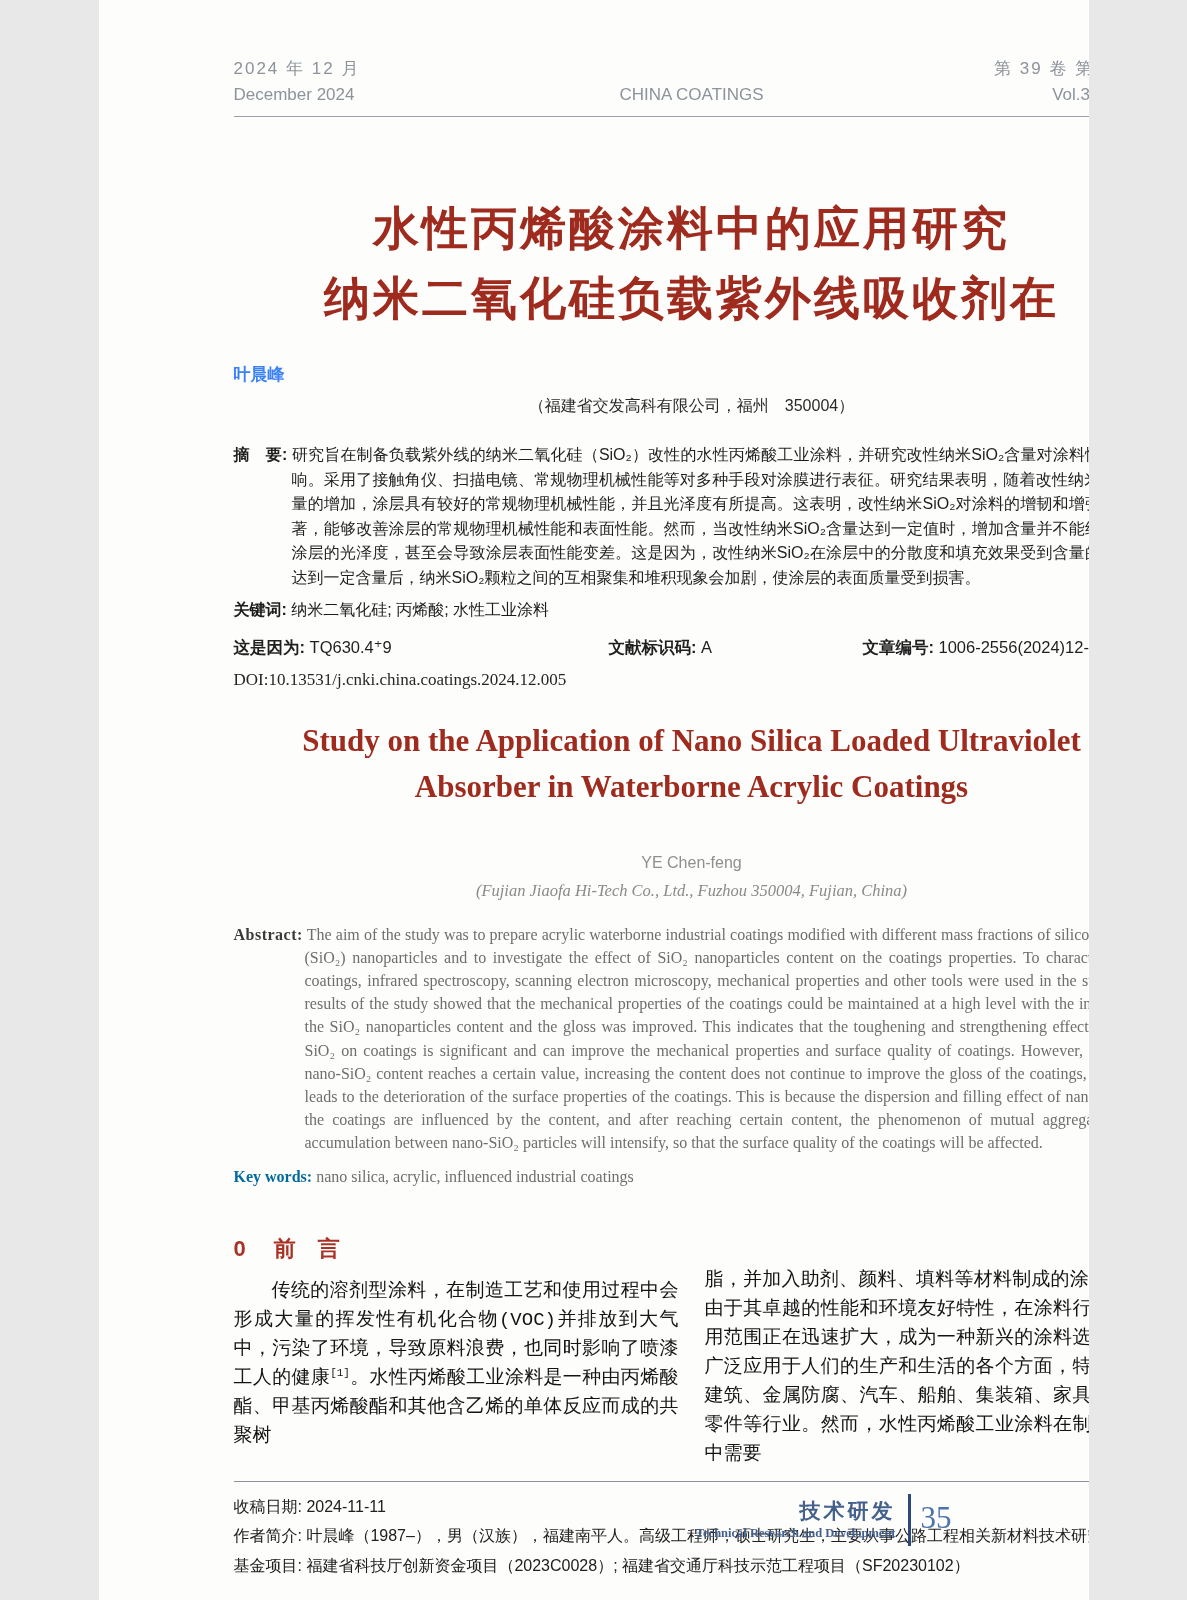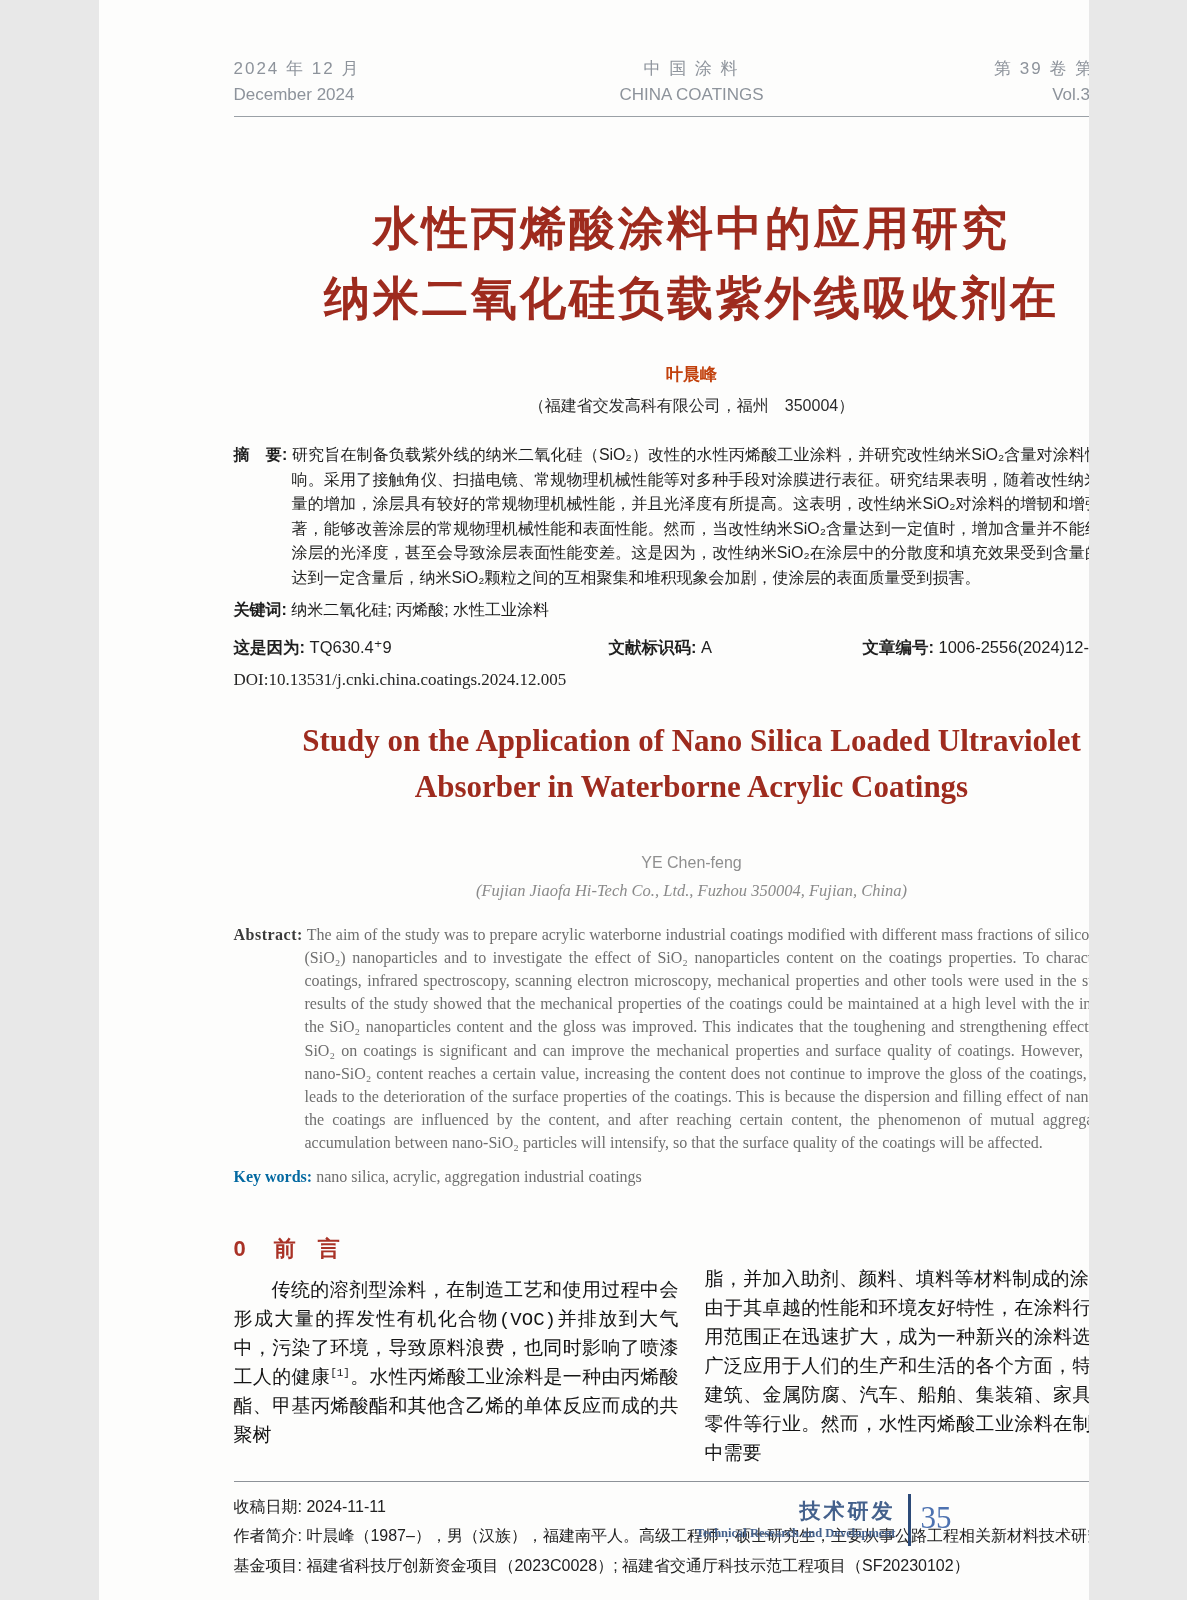--- a/index.html
+++ b/index.html
@@ -26,21 +26,21 @@
   .jheader .c-left{text-align:left;}
   .jheader .c-center{text-align:center;}
   .jheader .c-right{text-align:right;}
   .jheader .cn{letter-spacing:2px;}
 
   
   .title-cn{
     margin-top:76px;text-align:center;
     color:#9e2b1e;font-weight:700;font-size:46px;line-height:70px;letter-spacing:3px;
   }
-  .author-cn{margin-top:30px;text-align:center;font-size:17px;font-weight:700;color:#c2410c;}
+  .author-cn{margin-top:30px;font-size:17px;font-weight:700;color:#3b82f6;}
   .affil-cn{margin-top:10px;text-align:center;font-size:16px;color:#2a2a2a;}
 
   
   .abs-cn{
     margin-top:26px;font-size:16px;line-height:24.6px;color:#1f1f1f;
     text-align:justify;padding-left:58px;text-indent:-58px;
   }
   .abs-cn .lbl{font-weight:700;}
   .kw-cn{margin-top:7px;font-size:16px;line-height:24px;}
   .kw-cn .lbl{font-weight:700;}
@@ -125,21 +125,20 @@
 
 <div class="page">
   <div class="content">
 
     <div class="jheader">
       <div class="cell c-left">
         <div class="cn">2024 年 12 月</div>
         <div>December 2024</div>
       </div>
       <div class="cell c-center">
-        <div class="cn">中 国 涂 料</div>
         <div>CHINA COATINGS</div>
       </div>
       <div class="cell c-right">
         <div class="cn">第 39 卷  第 12 期</div>
         <div>Vol.39  No.12</div>
       </div>
     </div>
 
     <div class="title-cn">
       <div>水性丙烯酸涂料中的应用研究</div>
@@ -164,21 +163,21 @@
     <div class="title-en">
       <div>Study on the Application of Nano Silica Loaded Ultraviolet</div>
       <div>Absorber in Waterborne Acrylic Coatings</div>
     </div>
 
     <div class="author-en">YE Chen-feng</div>
     <div class="affil-en">(Fujian Jiaofa Hi-Tech Co., Ltd., Fuzhou 350004, Fujian, China)</div>
 
     <div class="abs-en"><span class="lbl">Abstract:</span> <span>The aim of the study was to prepare acrylic waterborne industrial coatings modified with different mass fractions of silicon dioxide (SiO₂) nanoparticles and to investigate the effect of SiO₂ nanoparticles content on the coatings properties. To characterize the coatings, infrared spectroscopy, scanning electron microscopy, mechanical properties and other tools were used in the study. The results of the study showed that the mechanical properties of the coatings could be maintained at a high level with the increase of the SiO₂ nanoparticles content and the gloss was improved. This indicates that the toughening and strengthening effect of nano-SiO₂ on coatings is significant and can improve the mechanical properties and surface quality of coatings. However, when the nano-SiO₂ content reaches a certain value, increasing the content does not continue to improve the gloss of the coatings, and even leads to the deterioration of the surface properties of the coatings. This is because the dispersion and filling effect of nano-SiO₂ in the coatings are influenced by the content, and after reaching certain content, the phenomenon of mutual aggregation and accumulation between nano-SiO₂ particles will intensify, so that the surface quality of the coatings will be affected.</span></div>
 
-    <div class="kw-en"><span class="lbl">Key words:</span> <span>nano silica, acrylic, aggregation industrial coatings</span></div>
+    <div class="kw-en"><span class="lbl">Key words:</span> <span>nano silica, acrylic, influenced industrial coatings</span></div>
 
     <div class="columns">
       <div class="col col-left">
         <div class="sec-head"><span class="num">0</span><span>前　言</span></div>
         <p class="body-para indent"><span>传统的溶剂型涂料，在制造工艺和使用过程中会形成大量的挥发性有机化合物(VOC)并排放到大气中，污染了环境，导致原料浪费，也同时影响了喷漆工人的健康</span><sup>[1]</sup><span>。水性丙烯酸工业涂料是一种由丙烯酸酯、甲基丙烯酸酯和其他含乙烯的单体反应而成的共聚树</span></p>
       </div>
       <div class="col col-right">
         <p class="body-para"><span>脂，并加入助剂、颜料、填料等材料制成的涂料</span><sup>[2-3]</sup><span>。由于其卓越的性能和环境友好特性，在涂料行业的应用范围正在迅速扩大，成为一种新兴的涂料选择。其广泛应用于人们的生产和生活的各个方面，特别是在建筑、金属防腐、汽车、船舶、集装箱、家具、塑料零件等行业。然而，水性丙烯酸工业涂料在制备过程中需要</span></p>
       </div>
     </div>

